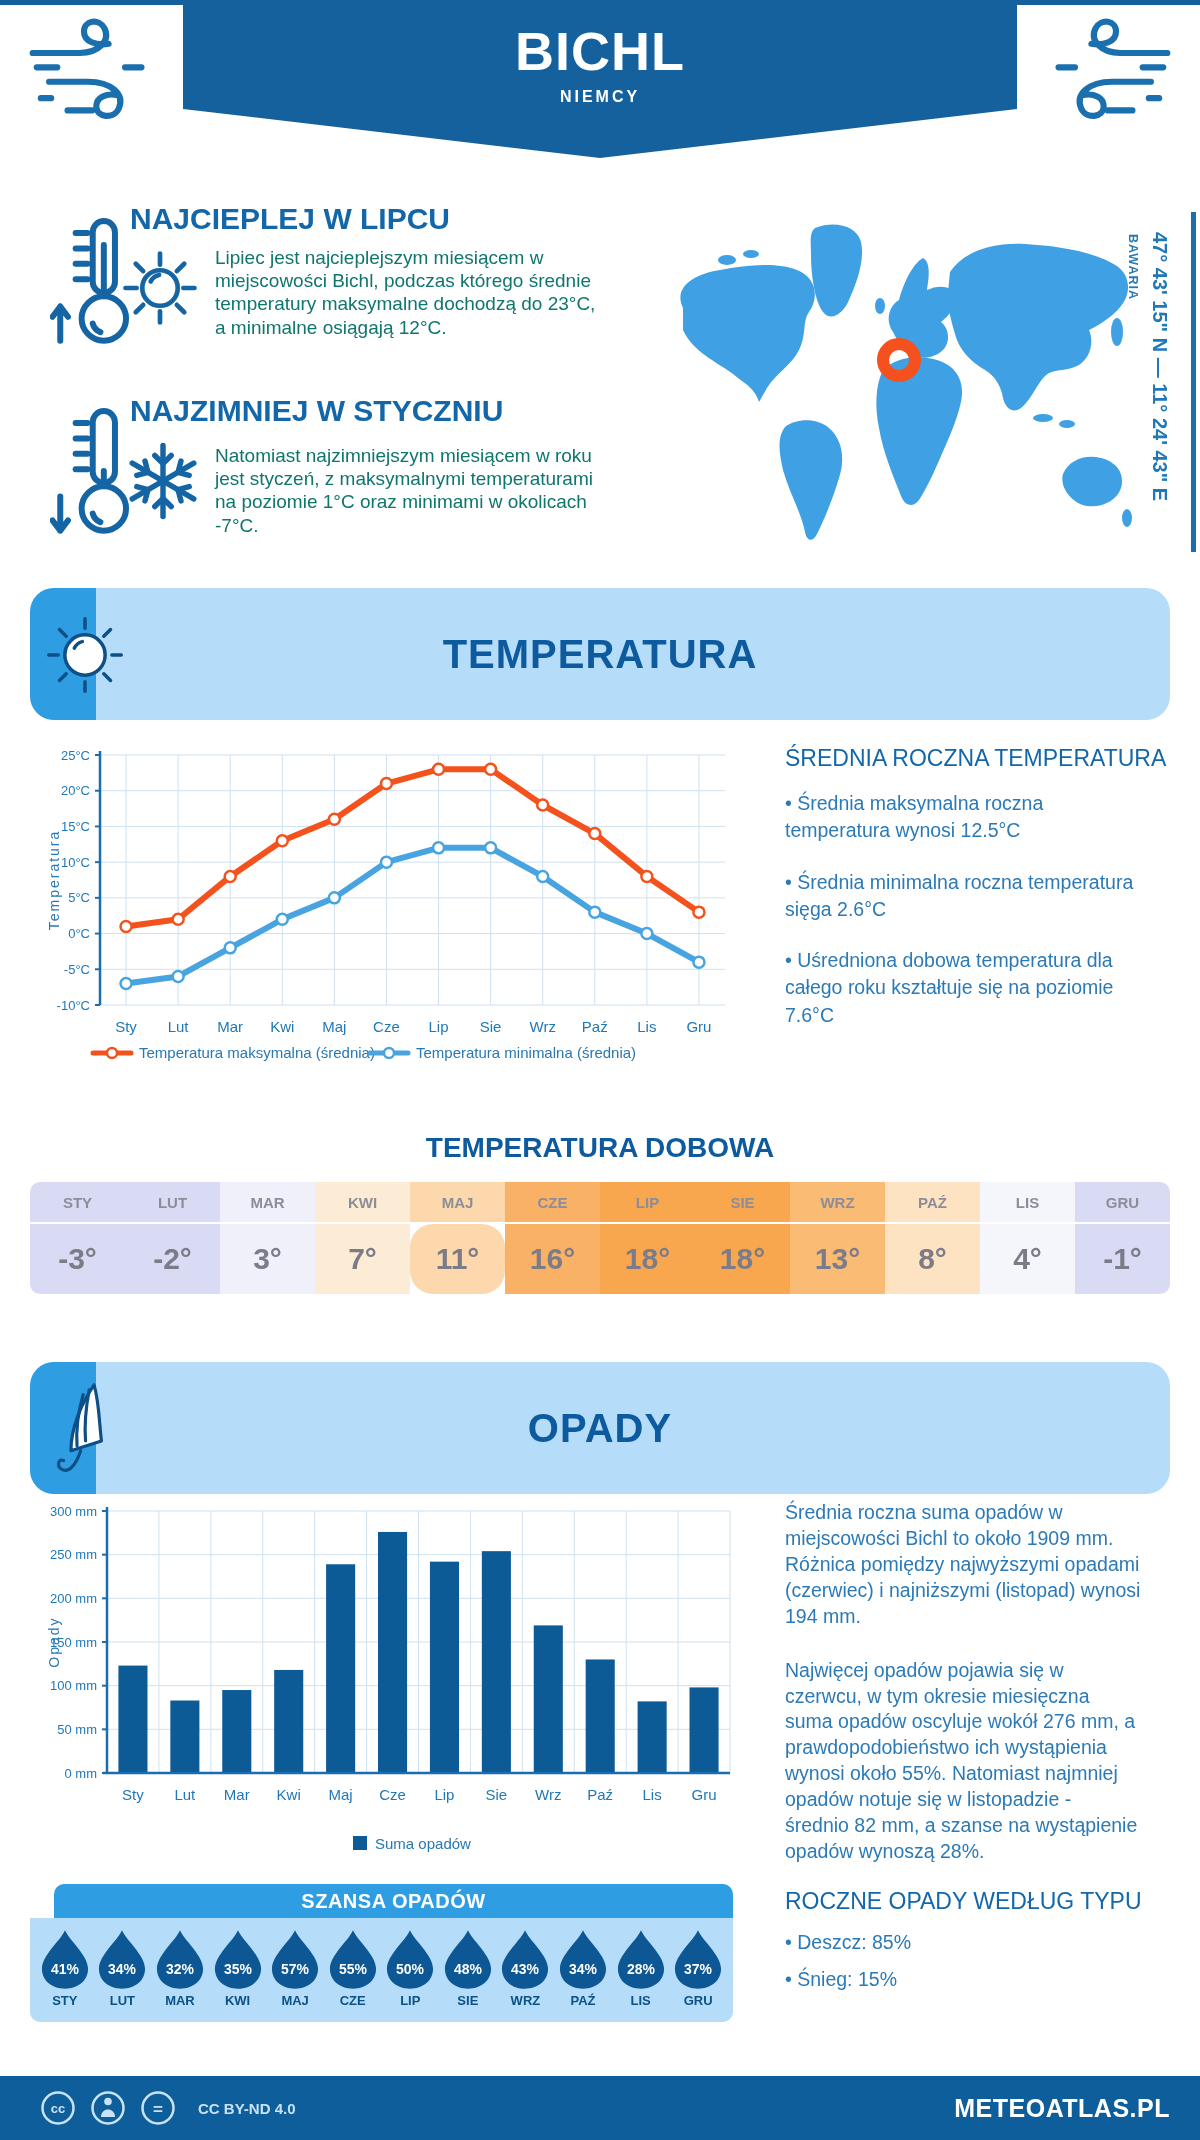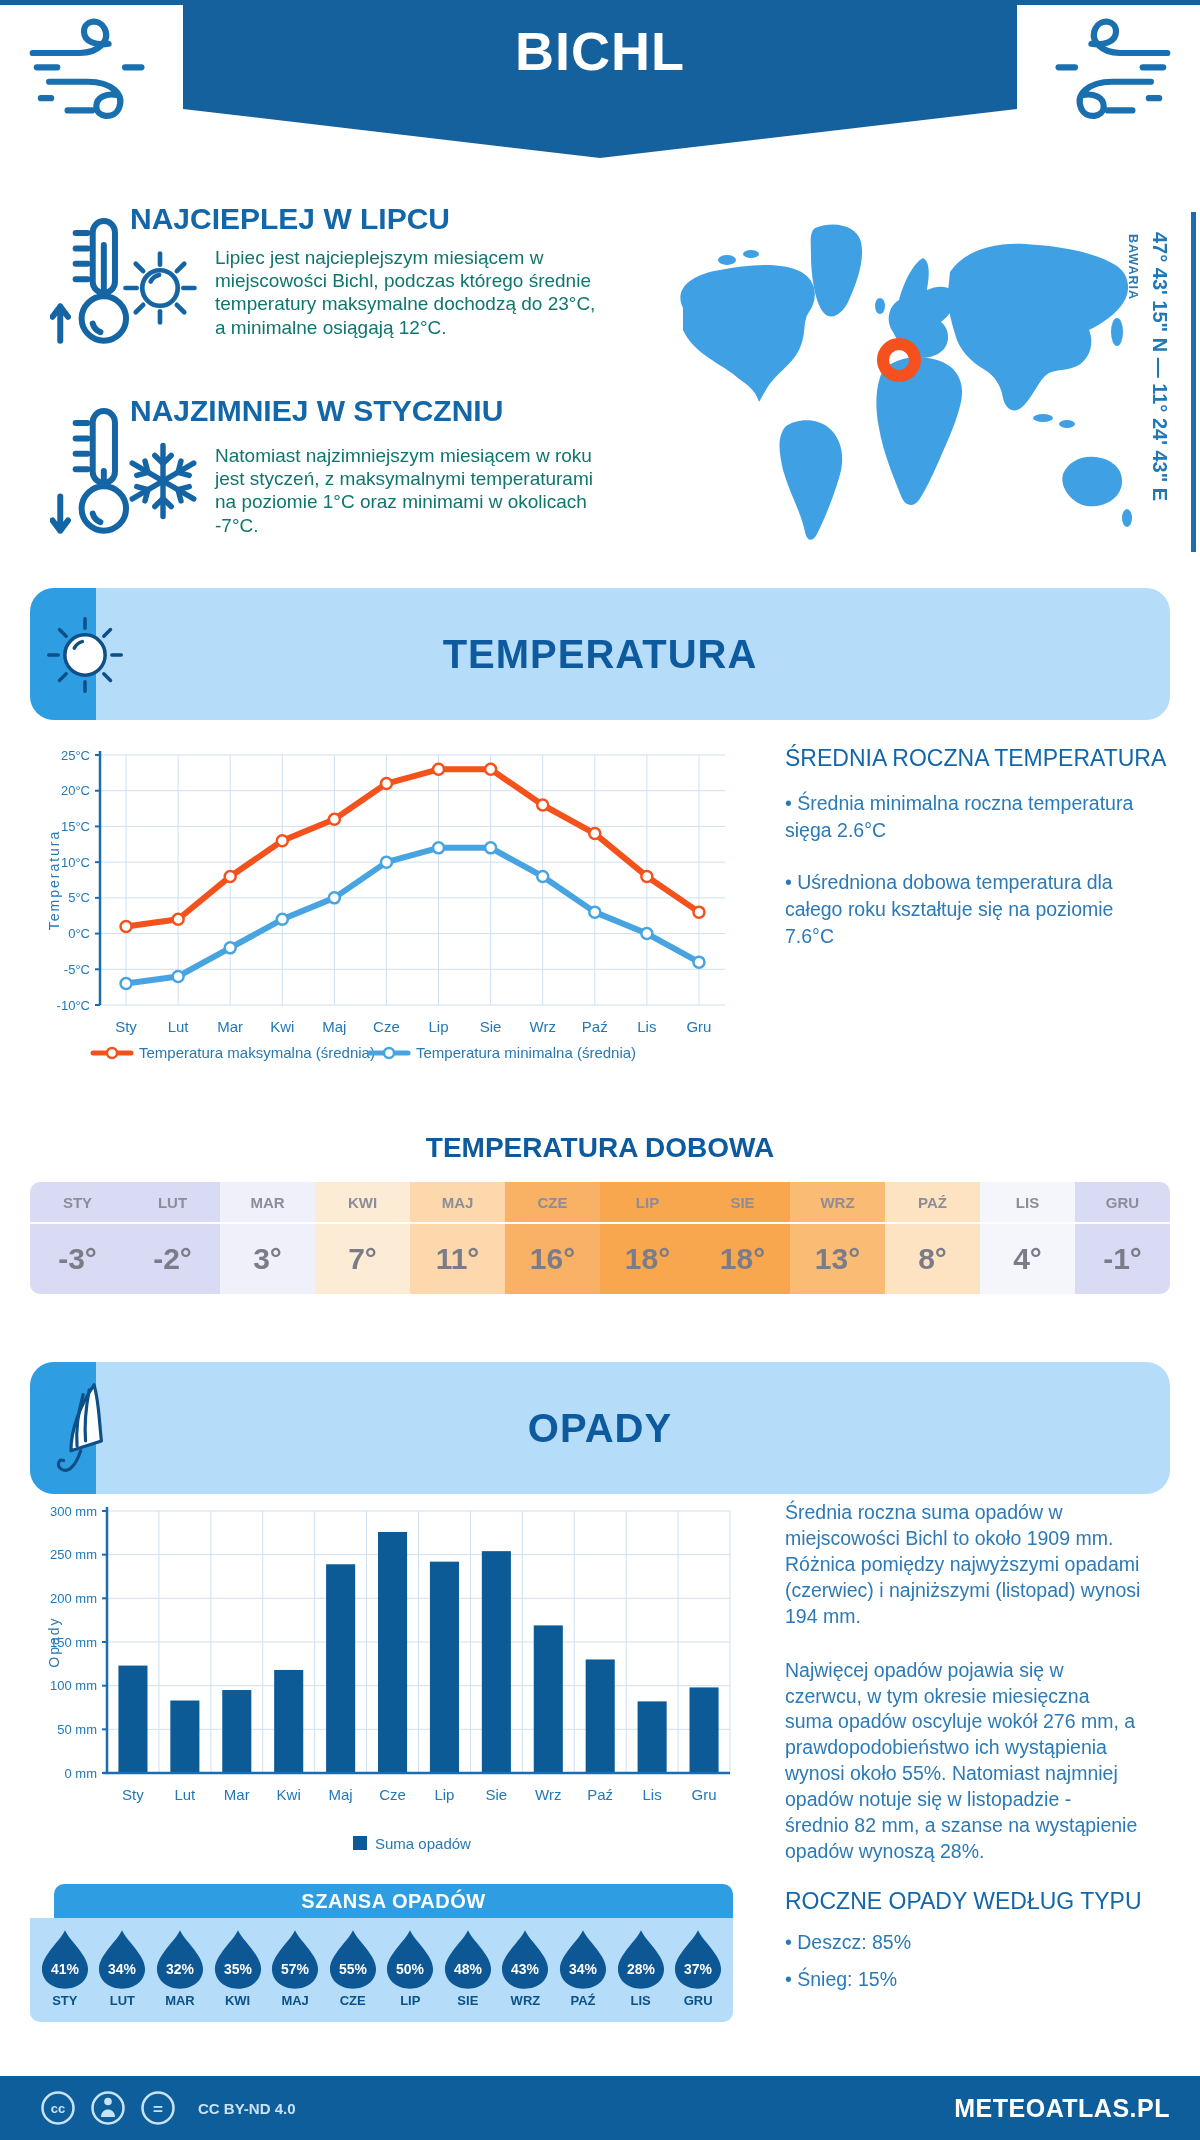--- a/index.html
+++ b/index.html
@@ -60,20 +60,21 @@
   #site{margin-left:auto;margin-right:30px;color:#fff;font-size:25px;font-weight:bold;letter-spacing:0.5px;}
 </style>
 </head>
 <body>
 
 <div id="page">
   <div class="abs" id="top-border"></div>
 
   <div class="abs" id="banner">
     <h1>BICHL</h1>
+    <div class="sub">NIEMCY</div>
   </div>
 
   <svg class="abs" style="left:22px;top:14px;" width="165" height="118" viewBox="0 0 160 115">
     <g class="windsvg">
       <path d="M10 38 H56 C74 38 86 26 80 14 C75 4 60 6 60 17 C60 27 72 31 84 29"></path>
       <path d="M26 66 H64 C86 66 100 78 94 92 C89 103 72 101 72 90 C72 81 82 77 92 79"></path>
       <path d="M14 52 h20"></path>
         <path d="M44 94 h24"></path>
         <path d="M18 82 h10"></path>
         <path d="M100 52 h16"></path>
@@ -284,20 +285,22 @@
       <text x="94" y="313" class="leg">Temperatura maksymalna (średnia)</text>
       <line x1="325" y1="308" x2="363" y2="308" stroke="#48a4e0" stroke-width="5" stroke-linecap="round"></line>
       <circle cx="344" cy="308" r="5" fill="#fff" stroke="#48a4e0" stroke-width="2.5"></circle>
       <text x="371" y="313" class="leg">Temperatura minimalna (średnia)</text>
       <text transform="translate(14,135) rotate(-90)" text-anchor="middle" class="axt">Temperatura</text>
     </svg>
 
   <div class="abs" style="left:785px;top:745px;width:395px;">
     <h3 class="col-title">ŚREDNIA ROCZNA TEMPERATURA</h3>
     <div id="annual-bullets">
+        <p class="bullet">• Średnia maksymalna roczna
+temperatura wynosi 12.5°C</p>
         <p class="bullet">• Średnia minimalna roczna temperatura
 sięga 2.6°C</p>
         <p class="bullet">• Uśredniona dobowa temperatura dla
 całego roku kształtuje się na poziomie
 7.6°C</p>
       </div>
   </div>
 
   <div class="abs" id="daily-title">TEMPERATURA DOBOWA</div>
   <div class="abs" id="daily-table">
@@ -310,21 +313,21 @@
       <div class="dhead" style="background: rgb(248, 167, 78);">LIP</div>
       <div class="dhead" style="background: rgb(248, 167, 78);">SIE</div>
       <div class="dhead" style="background: rgb(250, 187, 116);">WRZ</div>
       <div class="dhead" style="background: rgb(253, 227, 193);">PAŹ</div>
       <div class="dhead" style="background: rgb(245, 246, 252);">LIS</div>
       <div class="dhead" style="background: rgb(217, 219, 244); border-top-right-radius: 10px;">GRU</div>
       <div class="dval" style="background: rgb(217, 219, 244); border-bottom-left-radius: 10px;">-3°</div>
       <div class="dval" style="background: rgb(217, 219, 244);">-2°</div>
       <div class="dval" style="background: rgb(239, 240, 250);">3°</div>
       <div class="dval" style="background: rgb(253, 236, 213);">7°</div>
-      <div class="dval" style="background: rgb(252, 216, 172);">11°</div>
+      <div class="dval" style="background: rgb(252, 216, 172); border-radius: 23px;">11°</div>
       <div class="dval" style="background: rgb(249, 177, 102);">16°</div>
       <div class="dval" style="background: rgb(248, 167, 78);">18°</div>
       <div class="dval" style="background: rgb(248, 167, 78);">18°</div>
       <div class="dval" style="background: rgb(250, 187, 116);">13°</div>
       <div class="dval" style="background: rgb(253, 227, 193);">8°</div>
       <div class="dval" style="background: rgb(245, 246, 252);">4°</div>
       <div class="dval" style="background: rgb(217, 219, 244); border-bottom-right-radius: 10px;">-1°</div>
     </div>
 
   <div class="abs big-banner" style="left:30px;top:1362px;">

